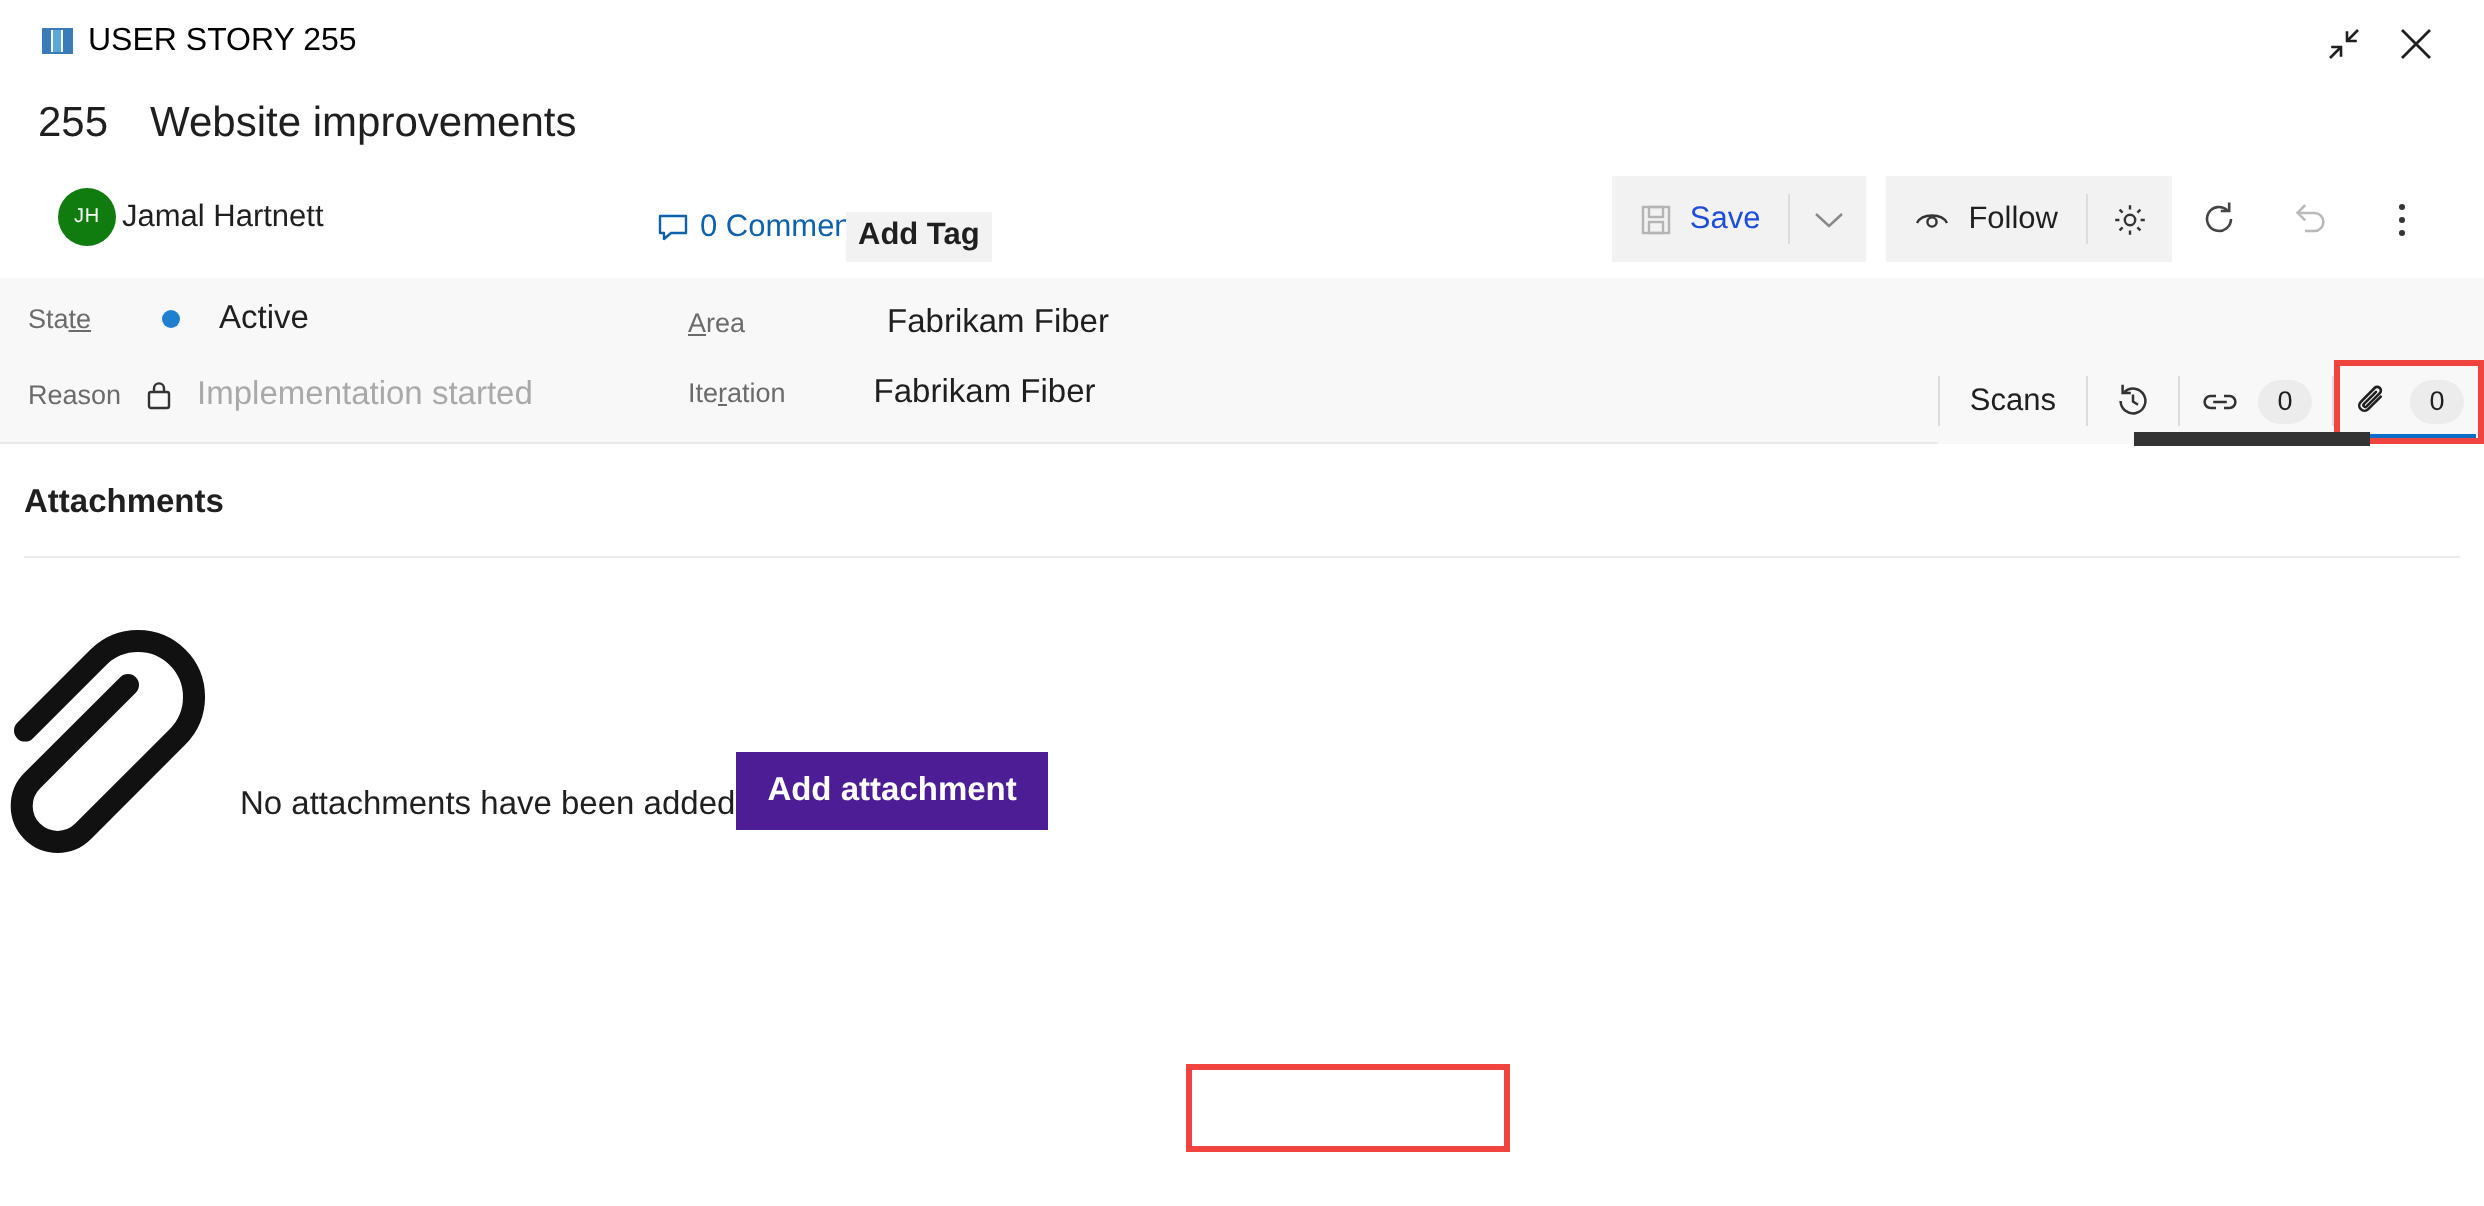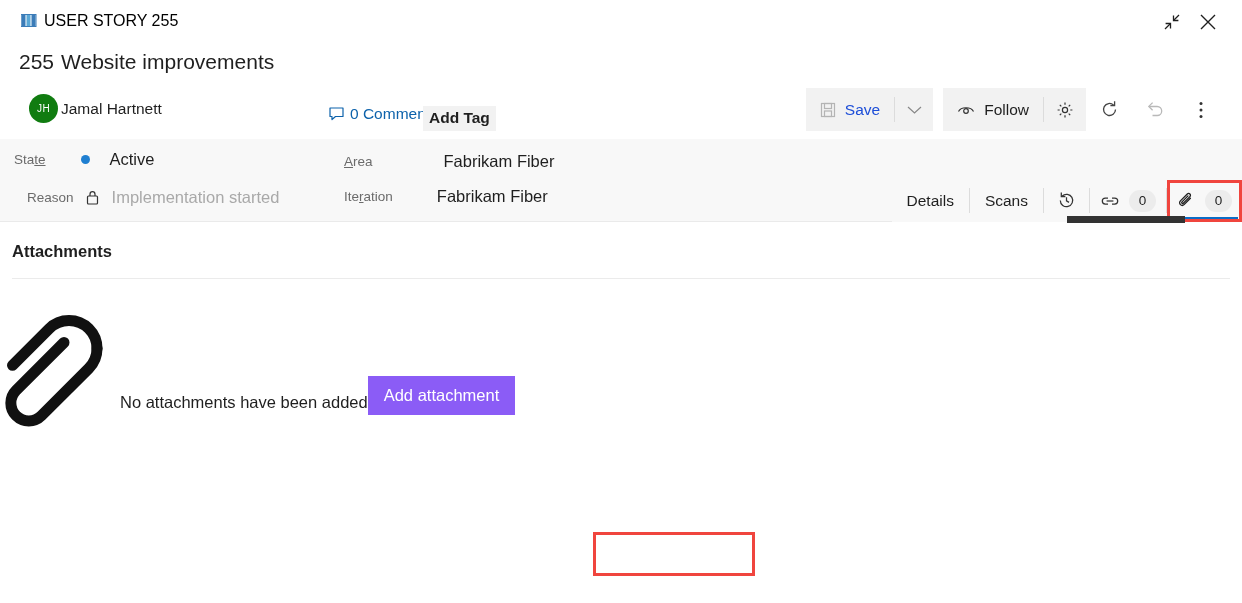--- a/index.html
+++ b/index.html
@@ -38,21 +38,21 @@
     left: 21px; top: 12px;
     display: flex; align-items: center;
     gap: 7px;
   }
   .book-icon { display: block; width: 16px; height: 14px; }
 
   .title-row {
     position: absolute;
     left: 19px; top: 50px;
     display: flex; align-items: center;
-    gap: 7px;
+    gap: 21px;
   }
   .wi-id {
     font-size: 21px;
     color: #1f1f1f;
     font-weight: 400;
   }
   .wi-title {
     font-size: 21px;
     color: #1f1f1f;
     font-weight: 400;
@@ -177,21 +177,21 @@
     color: #6b6b6b;
   }
   .field-label .ak { text-decoration: underline; }
   .field-value {
     font-size: 16.5px;
     color: #1f1f1f;
   }
   .field-value.muted { color: #a9a9a9; }
 
   .f-state      { left: 14px;  top: 150px; text-align: center; }
-  .f-reason     { left: 27px;  top: 188px; align-items: center; }
+  .f-reason     { left: 14px;  top: 188px; align-items: center; }
   .f-area       { left: 344px; top: 152px; }
   .f-iteration  { left: 344px; top: 187px; }
 
   .state-dot {
     width: 9px; height: 9px; border-radius: 50%;
     background: #1f7fd1;
     margin-left: 35px;
   }
   .state-val { margin-left: 20px; }
   .lock-icon { margin-left: 12px; display:block; width: 13px; height: 15px; }
@@ -301,25 +301,25 @@
     align-items: center;
   }
   .clip-big { display: block; width: 120px; height: 150px; }
   .empty-text {
     margin-top: 28px;
     font-size: 16.5px;
     color: #1f1f1f;
   }
   .btn-primary {
     margin-top: 15px;
-    background: #8b5cf6;
+    background: #4c1d95;
     color: #ffffff;
     border: none;
     font-size: 16.5px;
-    font-weight: normal;
+    font-weight: bold;
     padding: 10px 16px;
     cursor: pointer;
     font-family: "Liberation Sans", sans-serif;
   }
 </style>
 </head>
 <body>
 
 <div id="app">
 
@@ -460,23 +460,20 @@
     <span class="field-value area-val">Fabrikam Fiber</span>
   </div>
 
   <div class="field f-iteration">
     <span class="field-label">Ite<span class="ak">r</span>ation</span>
     <span class="field-value iter-val">Fabrikam Fiber</span>
   </div>
 
 
   <div class="tabstrip">
-    <div class="tab">
-      <span>Details</span>
-    </div>
     <div class="tab-div"></div>
     <div class="tab">
       <span>Scans</span>
     </div>
     <div class="tab-div"></div>
     <div class="tab-icon">
       <svg width="19" height="19" viewBox="0 0 19 19">
         <path d="M3.3 9.5a6.2 6.2 0 1 0 1.9-4.5" fill="none" stroke="#333" stroke-width="1.25"></path>
         <path d="M4.3 1.4v4.1h4.1" fill="none" stroke="#333" stroke-width="1.25"></path>
         <path d="M9.5 6.2v3.6l2.5 1.6" fill="none" stroke="#333" stroke-width="1.25"></path>

